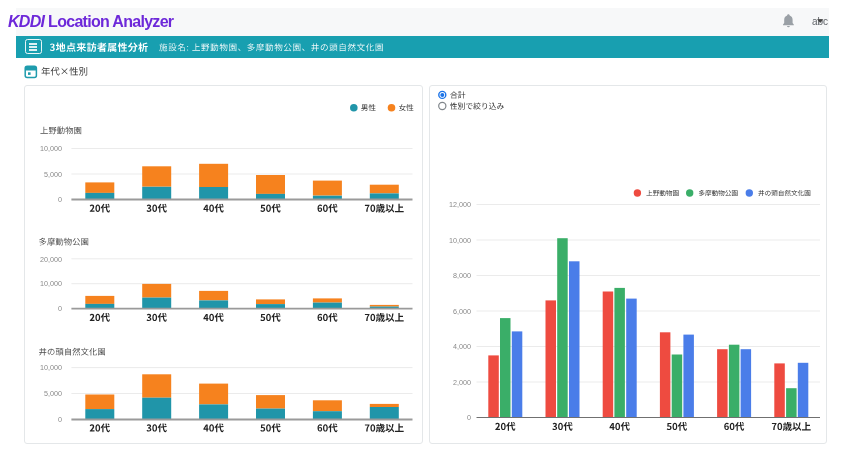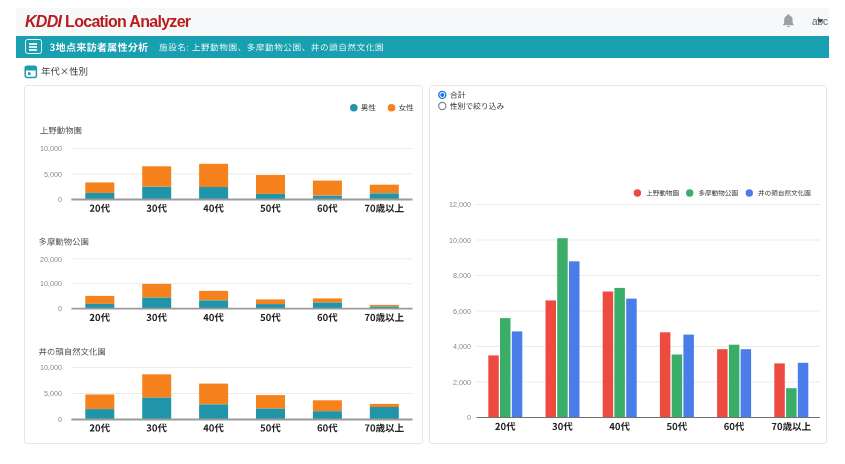--- a/index.html
+++ b/index.html
@@ -1,20 +1,20 @@
 <!DOCTYPE html>
 <html><head><meta charset="utf-8">
 <style>
   * { margin:0; padding:0; box-sizing:border-box; }
   html,body { width:845px; height:464px; background:#fff; font-family:"Liberation Sans", sans-serif; overflow:hidden; }
   .abs { position:absolute; }
 </style></head>
 <body>
 <div class="abs" style="left:16px;top:8px;width:813px;height:27.5px;background:#f7f8f9"></div>
-<div class="abs" style="left:25px;top:12.5px;font-size:16px;color:#b91c1c;white-space:nowrap;letter-spacing:-0.7px"><span style="font-weight:bold;font-style:italic">KDDI</span><span style="font-weight:bold"> Location Analyzer</span></div>
+<div class="abs" style="left:8px;top:12.5px;font-size:16px;color:#6d28d9;white-space:nowrap;letter-spacing:-0.7px"><span style="font-weight:bold;font-style:italic">KDDI</span><span style="font-weight:bold"> Location Analyzer</span></div>
 <div class="abs" style="left:812px;top:16.2px;font-size:10px;color:#5f6368">abc</div>
 <div class="abs" style="left:16px;top:35.9px;width:813px;height:22.1px;background:#189fb0"></div>
 <div class="abs" style="left:25px;top:39.3px;width:16.5px;height:15px;border:1.3px solid rgba(255,255,255,0.9);border-radius:2.5px">
   <div style="position:absolute;left:2.8px;top:3.2px;width:8.6px;height:1.6px;background:rgba(255,255,255,0.85)"></div>
   <div style="position:absolute;left:2.8px;top:6.2px;width:8.6px;height:1.6px;background:rgba(255,255,255,0.85)"></div>
   <div style="position:absolute;left:2.8px;top:9.2px;width:8.6px;height:1.6px;background:rgba(255,255,255,0.85)"></div>
 </div>
 <div class="abs" style="left:24px;top:85px;width:398.5px;height:359px;border:1px solid #e4e7e9;border-radius:3px;background:#fff"></div>
 <div class="abs" style="left:429px;top:85px;width:398px;height:359px;border:1px solid #e4e7e9;border-radius:3px;background:#fff"></div>
 <svg width="0" height="0" style="position:absolute">

